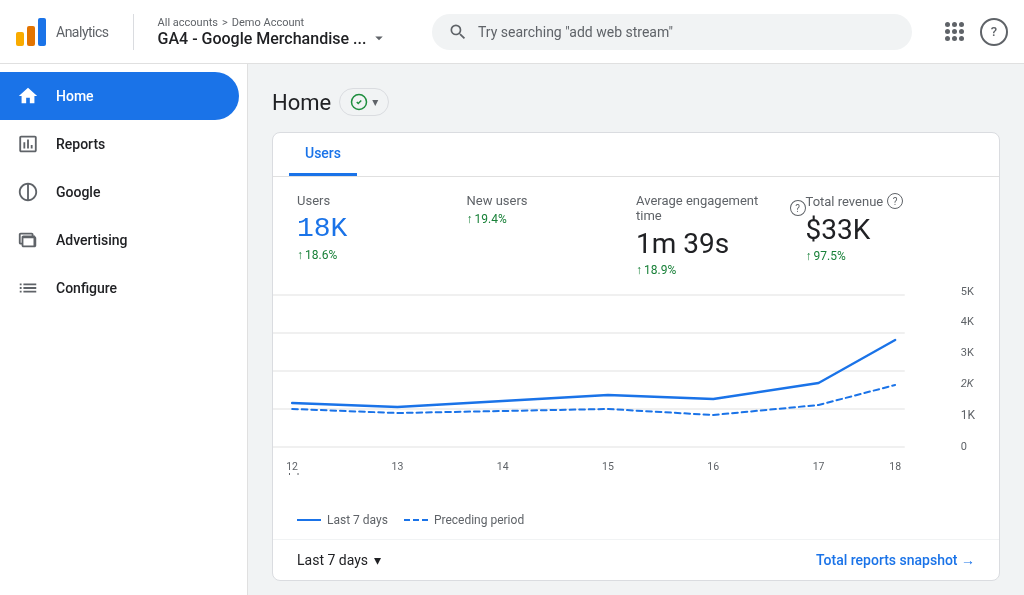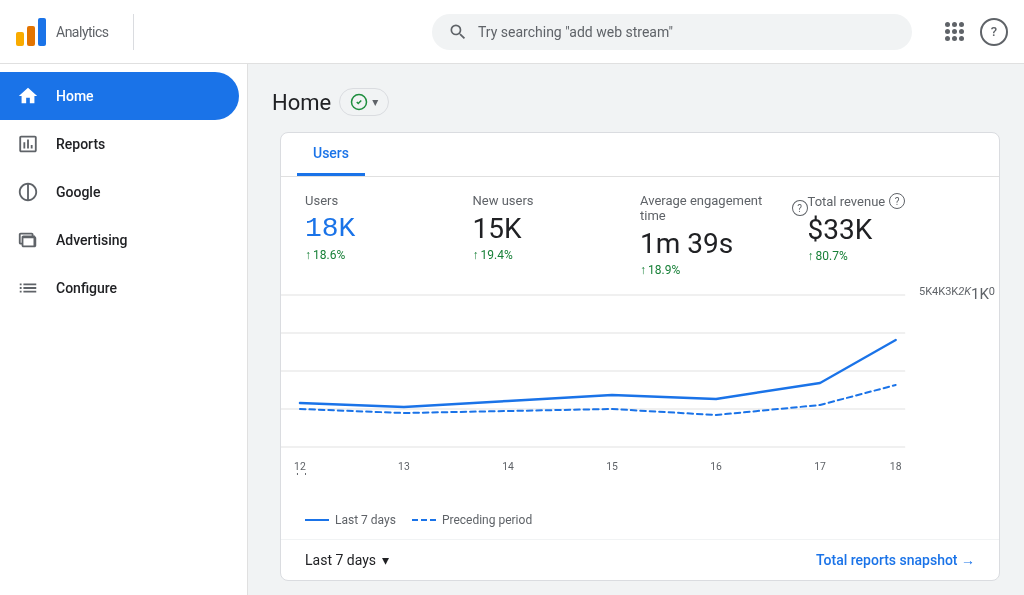--- a/index.html
+++ b/index.html
@@ -49,21 +49,21 @@
 
     
     .main { flex: 1; padding: 24px; overflow-y: auto; background: #f1f3f4; }
     .page-header { display: flex; align-items: center; gap: 8px; margin-bottom: 16px; }
     .page-title { font-size: 22px; font-weight: 400; color: #202124; }
     .page-status { display: flex; align-items: center; gap: 4px; background: #f1f3f4; border: 1px solid #dadce0; border-radius: 16px; padding: 4px 10px; cursor: pointer; }
     .page-status svg { width: 18px; height: 18px; }
     .page-status-chevron { color: #5f6368; font-size: 12px; }
 
     
-    .card { background: #fff; border-radius: 8px; border: 1px solid #dadce0; padding: 0; overflow: hidden; margin-left: 8px; }
+    .card { background: #fff; border-radius: 8px; border: 1px solid #dadce0; padding: 0; overflow: hidden; }
     .card-tabs { display: flex; border-bottom: 1px solid #e0e0e0; padding: 0 16px; }
     .card-tab { padding: 12px 16px; font-size: 14px; color: #5f6368; cursor: pointer; border-bottom: 3px solid transparent; }
     .card-tab.active { color: #1a73e8; border-bottom: 3px solid #1a73e8; font-weight: 500; }
 
     .metrics-row { display: flex; gap: 0; padding: 16px 24px 8px; }
     .metric { flex: 1; }
     .metric-label { font-size: 13px; color: #5f6368; display: flex; align-items: center; gap: 4px; margin-bottom: 4px; }
     .metric-value { font-size: 28px; font-weight: 400; color: #202124; line-height: 1.2; }
     .metric-value.blue { color: #1a73e8; font-family: Liberation Mono, monospace; }
     .metric-change { font-size: 12px; color: #188038; display: flex; align-items: center; gap: 2px; margin-top: 2px; }
@@ -89,20 +89,33 @@
 <div class="header">
   <div class="logo">
     <div class="logo-bars">
       <div class="logo-bar" style="width:8px;height:14px;background:#f9ab00;"></div>
       <div class="logo-bar" style="width:8px;height:20px;background:#e37400;"></div>
       <div class="logo-bar" style="width:8px;height:28px;background:#1a73e8;"></div>
     </div>
     <span class="logo-title">Analytics</span>
   </div>
   <div class="header-divider"></div>
+  <div class="account-section">
+    <div class="breadcrumb">
+      <span>All accounts</span>
+      <span>&gt;</span>
+      <span>Demo Account</span>
+    </div>
+    <div class="account-selector">
+      <span>GA4 - Google Merchandise ...</span>
+      <svg viewBox="0 0 24 24">
+          <path d="M7 10l5 5 5-5z"></path>
+        </svg>
+    </div>
+  </div>
   <div class="search-bar">
     <svg viewBox="0 0 24 24">
         <path d="M15.5 14h-.79l-.28-.27A6.47 6.47 0 0 0 16 9.5 6.5 6.5 0 1 0 9.5 16c1.61 0 3.09-.59 4.23-1.57l.27.28v.79l5 4.99L20.49 19l-4.99-5zm-6 0C7.01 14 5 11.99 5 9.5S7.01 5 9.5 5 14 7.01 14 9.5 11.99 14 9.5 14z"></path>
       </svg>
     <span class="search-placeholder">Try searching "add web stream"</span>
   </div>
   <div class="header-icons">
     <button class="icon-btn">
       <div class="grid-icon">
         <span></span>
@@ -195,40 +208,39 @@
             <span>Users</span>
           </div>
           <div class="metric-value blue">18K</div>
           <div class="metric-change">18.6%</div>
         </div>
 
         <div class="metric">
           <div class="metric-label">
             <span>New users</span>
           </div>
-          <div class="metric-value">15K</div>
           <div class="metric-change">19.4%</div>
         </div>
 
         <div class="metric">
           <div class="metric-label">
             <span>Average engagement time</span>
             <span class="info-icon">?</span>
           </div>
           <div class="metric-value">1m 39s</div>
           <div class="metric-change">18.9%</div>
         </div>
 
         <div class="metric">
           <div class="metric-label">
             <span>Total revenue</span>
             <span class="info-icon">?</span>
           </div>
           <div class="metric-value">$33K</div>
-          <div class="metric-change">80.7%</div>
+          <div class="metric-change">97.5%</div>
         </div>
       </div>
 
       <div class="chart-area">
         <svg width="100%" height="190" viewBox="0 0 700 190" preserveAspectRatio="none" style="position:absolute;left:0;right:40px;width:calc(100% - 56px);top:0;">
 
           <line x1="0" y1="10" x2="660" y2="10" stroke="#e0e0e0" stroke-width="1"></line>
           <line x1="0" y1="48" x2="660" y2="48" stroke="#e0e0e0" stroke-width="1"></line>
           <line x1="0" y1="86" x2="660" y2="86" stroke="#e0e0e0" stroke-width="1"></line>
           <line x1="0" y1="124" x2="660" y2="124" stroke="#e0e0e0" stroke-width="1"></line>
@@ -241,26 +253,26 @@
           <text x="20" y="185" font-size="11" fill="#5f6368" text-anchor="middle">12</text>
           <text x="20" y="196" font-size="11" fill="#5f6368" text-anchor="middle">Jul</text>
           <text x="130" y="185" font-size="11" fill="#5f6368" text-anchor="middle">13</text>
           <text x="240" y="185" font-size="11" fill="#5f6368" text-anchor="middle">14</text>
           <text x="350" y="185" font-size="11" fill="#5f6368" text-anchor="middle">15</text>
           <text x="460" y="185" font-size="11" fill="#5f6368" text-anchor="middle">16</text>
           <text x="570" y="185" font-size="11" fill="#5f6368" text-anchor="middle">17</text>
           <text x="650" y="185" font-size="11" fill="#5f6368" text-anchor="middle">18</text>
         </svg>
 
-        <div style="position:absolute;right:4px;top:0;height:168px;display:flex;flex-direction:row;justify-content:space-between;">
+        <div style="position:absolute;right:24px;top:0;height:168px;display:flex;flex-direction:column;justify-content:space-between;">
           <span style="font-size:11px;color:#5f6368;">5K</span>
           <span style="font-size:11px;color:#5f6368;">4K</span>
           <span style="font-size:11px;color:#5f6368;">3K</span>
           <span style="font-size:11px;color:#5f6368;font-style:italic;">2K</span>
-          <span style="font-size:15px;color:#5f6368;">1K</span>
+          <span style="font-size:12px;color:#5f6368;">1K</span>
           <span style="font-size:11px;color:#5f6368;">0</span>
         </div>
       </div>
 
       <div class="chart-legend">
         <div class="legend-item">
           <div class="legend-line"></div>
           <span>Last 7 days</span>
         </div>
         <div class="legend-item">

